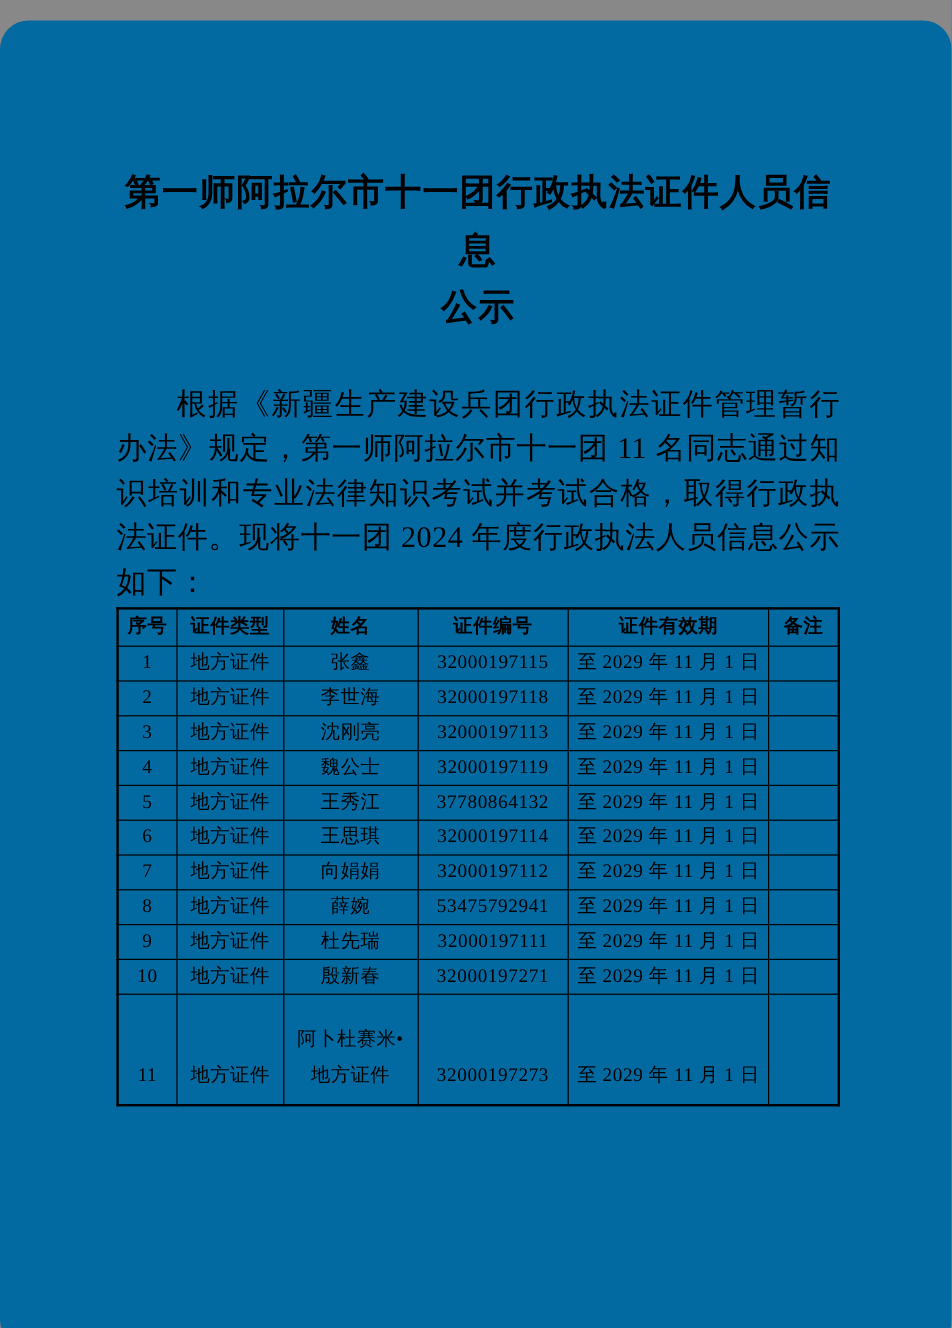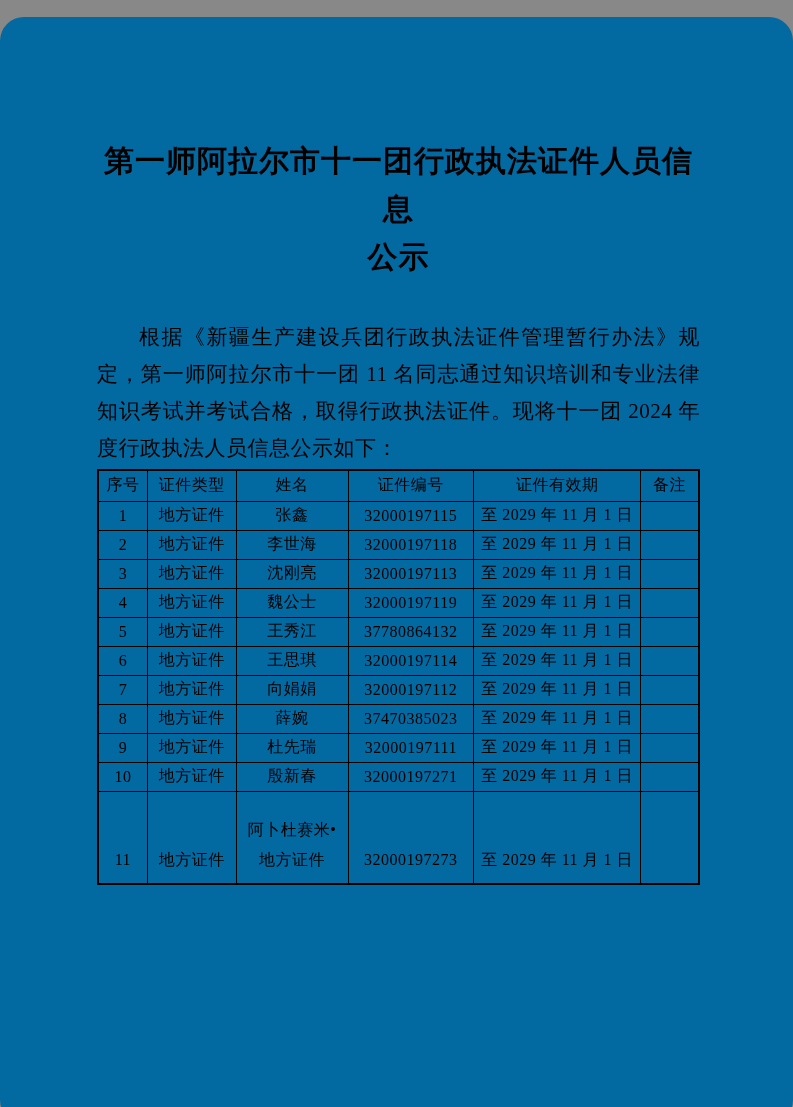--- a/index.html
+++ b/index.html
@@ -21,21 +21,21 @@
   .title {
     text-align: center;
     font-size: 30px;
     font-weight: bold;
     line-height: 48px;
     letter-spacing: 1px;
     color: #000;
   }
   .body-text {
     margin-top: 38px;
-    font-size: 21px;
+    font-size: 25px;
     line-height: 37px;
     text-align: justify;
     text-indent: 2em;
     letter-spacing: 0.5px;
   }
   .caption {
     margin-top: 28px;
     text-align: center;
     font-size: 20px;
     letter-spacing: 2px;
@@ -51,21 +51,21 @@
   table.info th, table.info td {
     border: 1px solid #000;
     text-align: center;
     vertical-align: middle;
     font-size: 16px;
     letter-spacing: 0.5px;
     overflow: hidden;
     white-space: pre-line;
     padding: 0 2px;
   }
-  table.info th { font-weight: normal; height: 31px; text-align: center; }
+  table.info th { font-weight: bold; height: 31px; text-align: center; }
   table.info td { font-weight: normal; }
   table.info tbody tr { height: 29px; }
   table.info col.c-no   { width: 8.2%; }
   table.info col.c-type { width: 14.8%; }
   table.info col.c-name { width: 18.6%; }
   table.info col.c-cert { width: 20.9%; }
   table.info col.c-valid{ width: 27.8%; }
   table.info col.c-rem  { width: 9.7%; }
   table.info tbody tr.tall { height: 93px; }
   table.info tbody tr.tall td {
@@ -166,21 +166,21 @@
             <td>地方证件</td>
             <td>向娟娟</td>
             <td>32000197112</td>
             <td>至 2029 年 11 月 1 日</td>
             <td></td>
           </tr>
           <tr>
             <td>8</td>
             <td>地方证件</td>
             <td>薛婉</td>
-            <td>37470385023</td>
+            <td>53475792941</td>
             <td>至 2029 年 11 月 1 日</td>
             <td></td>
           </tr>
           <tr>
             <td>9</td>
             <td>地方证件</td>
             <td>杜先瑞</td>
             <td>32000197111</td>
             <td>至 2029 年 11 月 1 日</td>
             <td></td>

